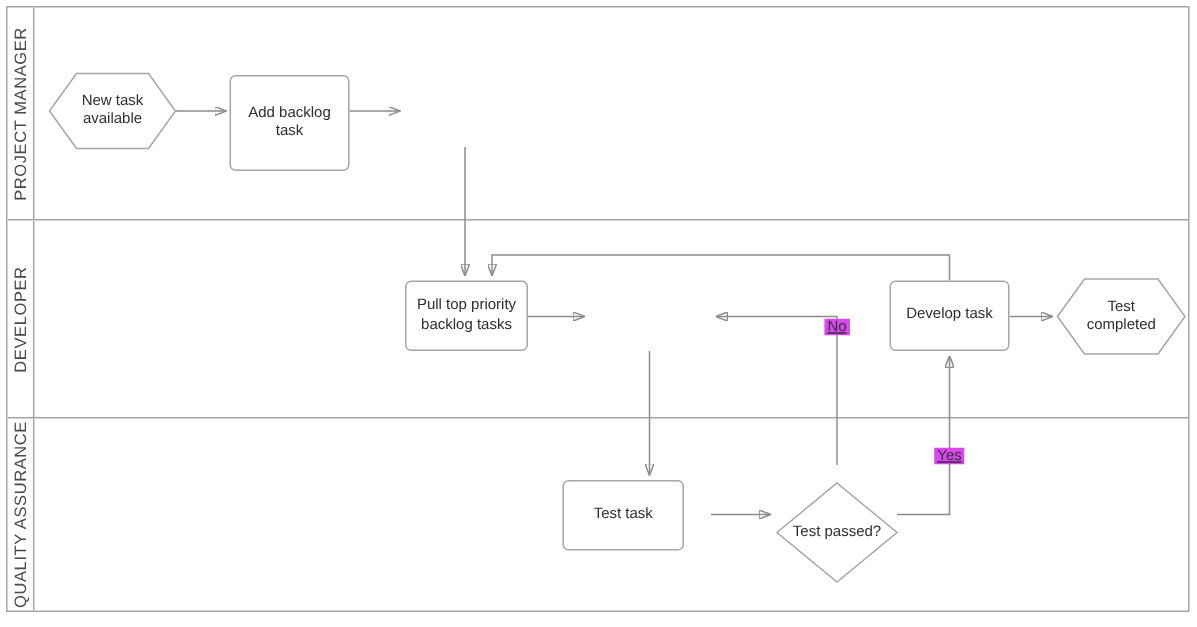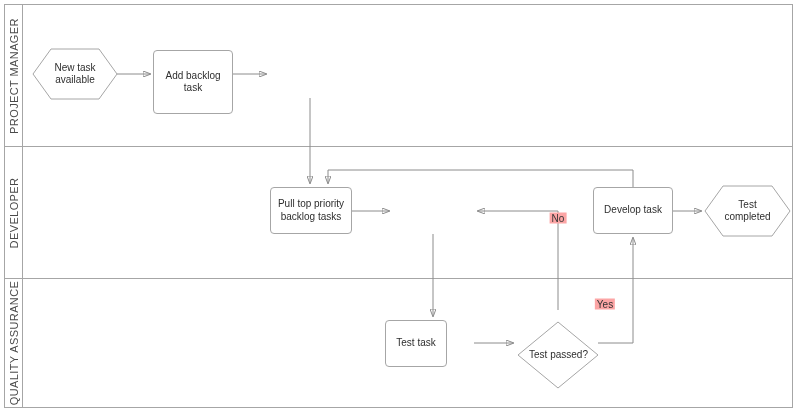--- a/index.html
+++ b/index.html
@@ -75,21 +75,21 @@
     line-height: 1.25;
     color: #2e2e2e;
     box-sizing: border-box;
   }
   .node.rect {
     background: #ffffff;
     border: 1px solid #a6a6a6;
     border-radius: 4px;
     padding: 2px 4px;
   }
-  .node.shaped { background: transparent; justify-content: flex-end; }
+  .node.shaped { background: transparent; }
   .node.shaped svg.shape {
     position: absolute;
     left: 0; top: 0;
     width: 100%; height: 100%;
     overflow: visible;
   }
   .node.shaped svg.shape polygon {
     fill: #ffffff;
     stroke: #a6a6a6;
     stroke-width: 1;
@@ -98,25 +98,26 @@
     position: relative;
     z-index: 1;
     padding: 0 10px;
   }
   .node.rect .node-label { padding: 0 2px; }
 
   
   .edge-label {
     position: absolute;
     transform: translate(-50%, -50%);
-    background: #fca5a5;
+    background: #d946ef;
     font-size: 10px;
     color: #333333;
     padding: 0 2px;
     z-index: 2;
+    text-decoration: underline;
   }
 </style>
 </head>
 <body>
 
 <div class="canvas">
 
   <div class="pool">
     <div class="lane" style="height:141px">
       <div class="lane-label">
@@ -177,27 +178,27 @@
     <span class="node-label">Develop task</span>
   </div>
 
   <div class="node shaped" style="left:705px;top:186px;width:85px;height:50px">
     <svg class="shape" viewBox="0 0 85 50" preserveAspectRatio="none">
       <polygon points="0,25 18,0 67,0 85,25 67,50 18,50"></polygon>
     </svg>
     <span class="node-label">Test completed</span>
   </div>
 
-  <div class="node rect" style="left:385px;top:320px;width:62px;height:47px">
+  <div class="node rect" style="left:375px;top:320px;width:81px;height:47px">
     <span class="node-label">Test task</span>
   </div>
 
   <div class="node shaped" style="left:518px;top:322px;width:80px;height:66px">
     <svg class="shape" viewBox="0 0 80 66" preserveAspectRatio="none">
       <polygon points="40,0 80,33 40,66 0,33"></polygon>
     </svg>
     <span class="node-label">Test passed?</span>
   </div>
 
   <div class="edge-label" style="left:558px;top:218px">No</div>
-  <div class="edge-label" style="left:605px;top:304px">Yes</div>
+  <div class="edge-label" style="left:633px;top:304px">Yes</div>
 
 </div>
 
 </body></html>

